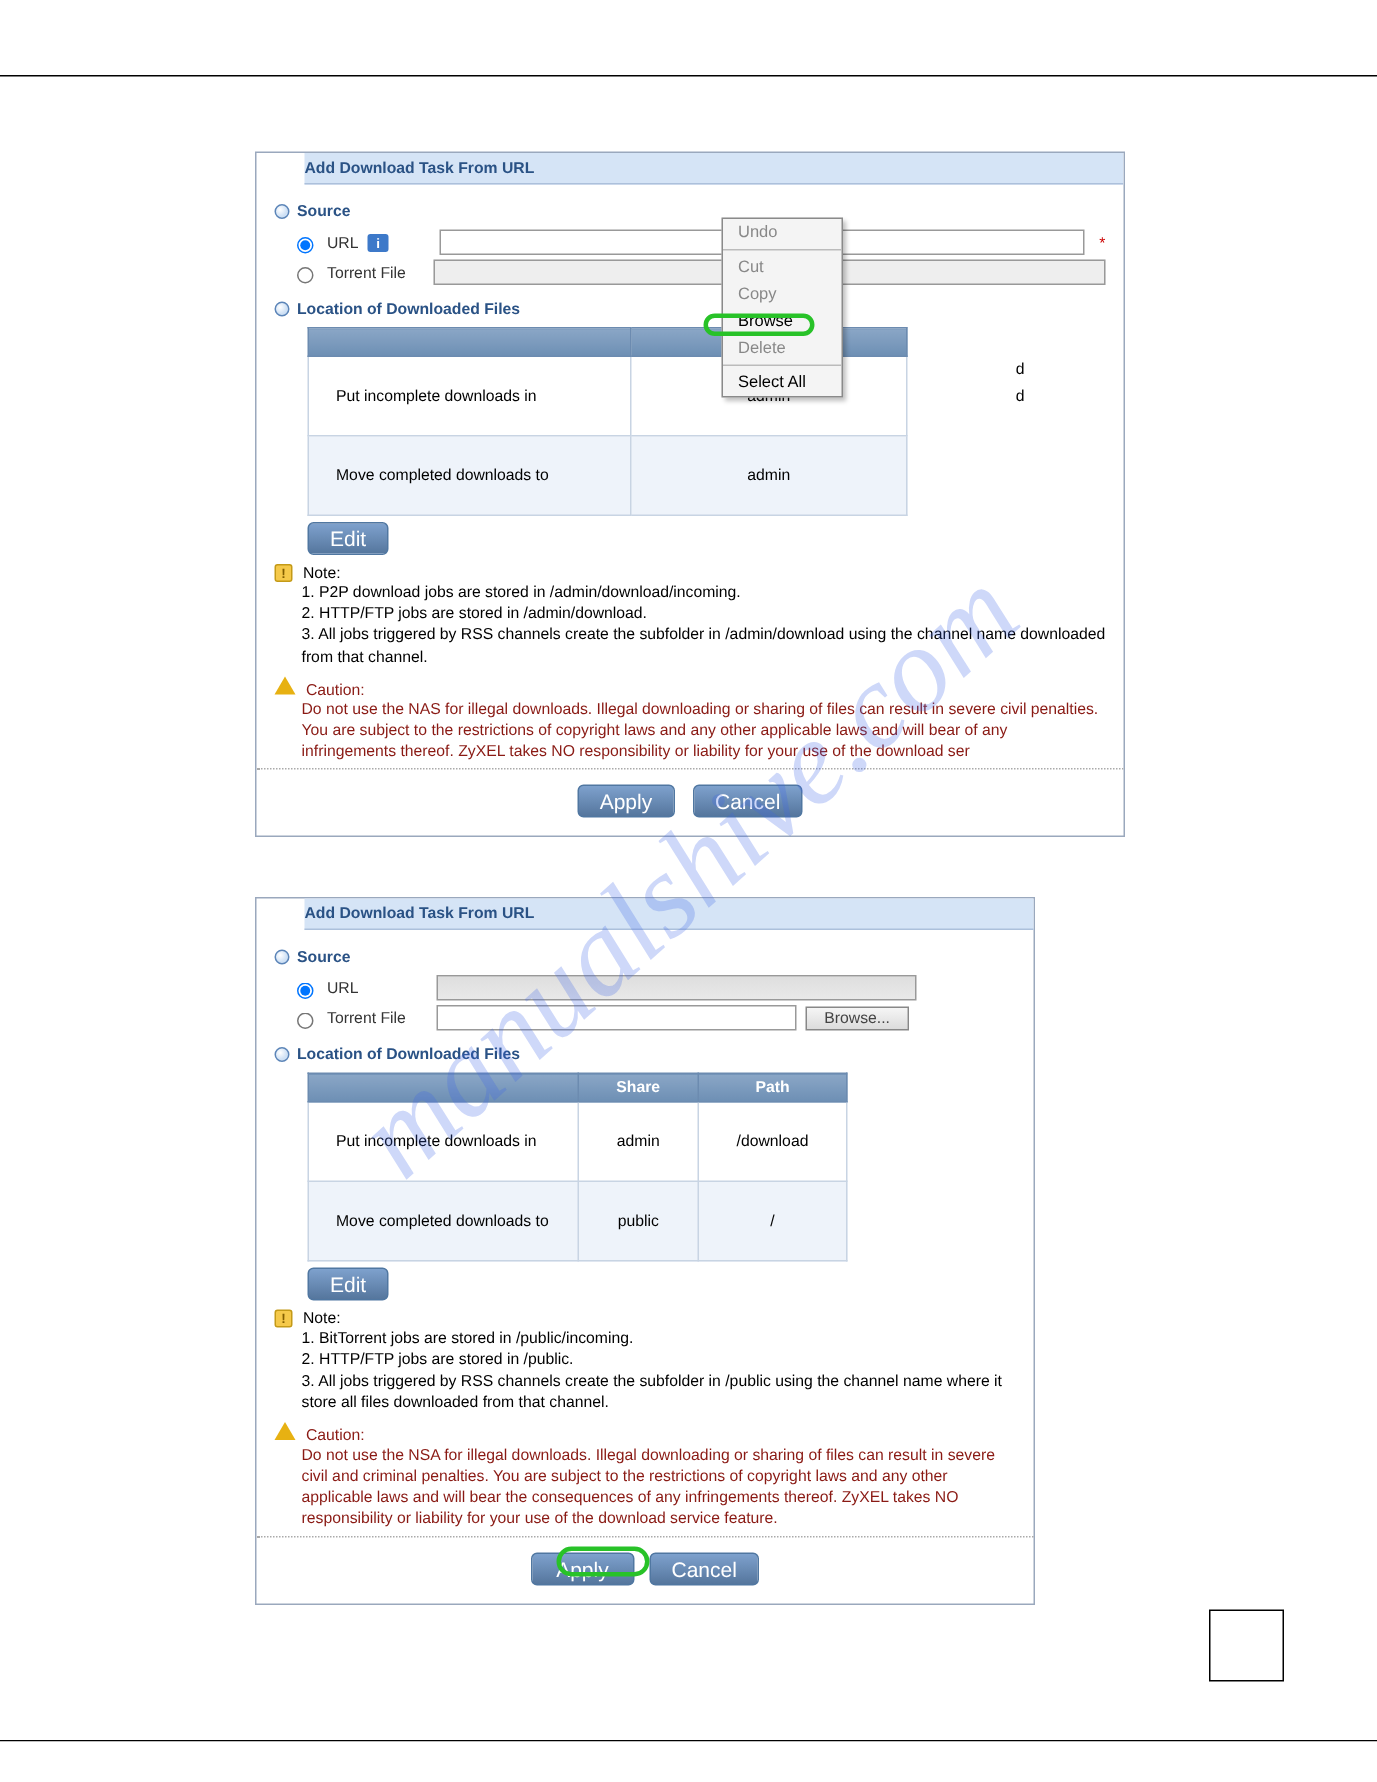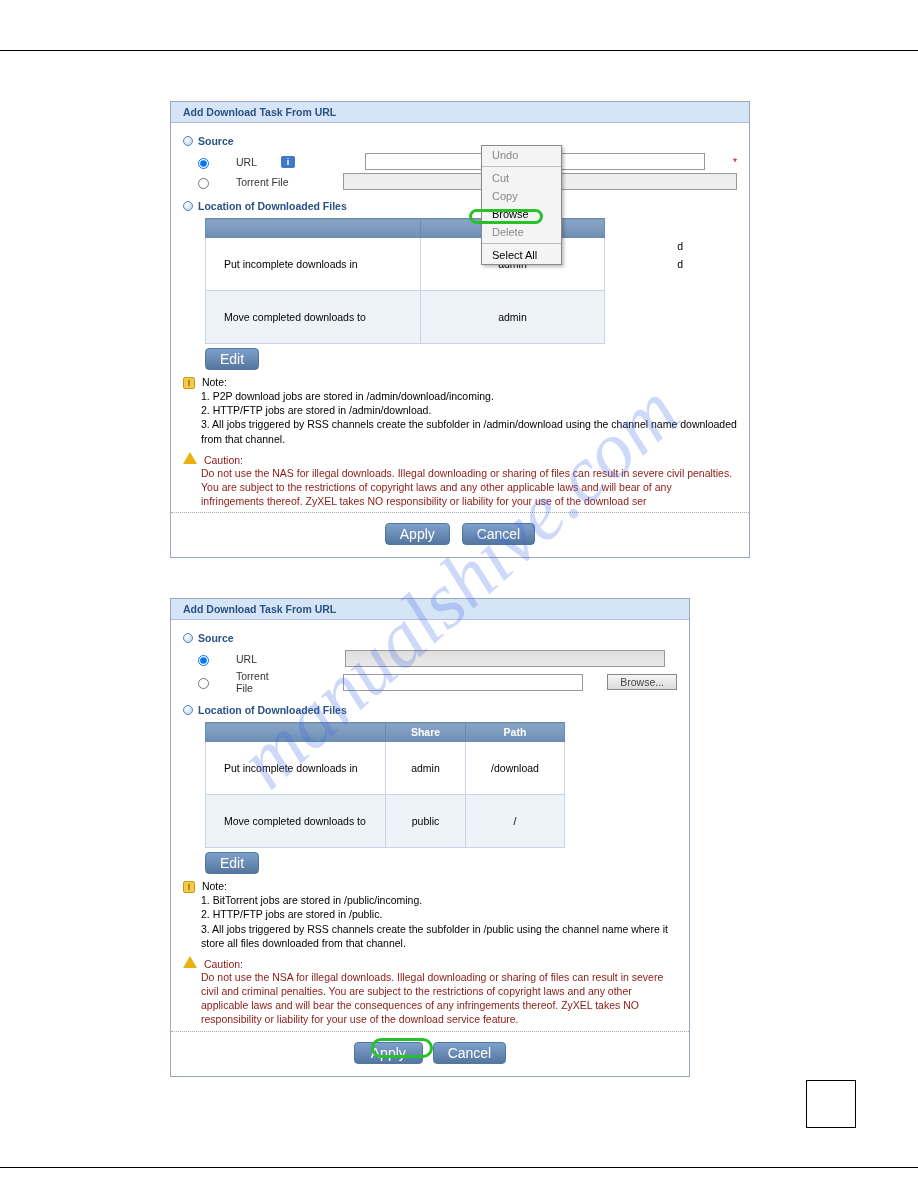--- a/index.html
+++ b/index.html
@@ -35,23 +35,24 @@
   .dialog {
     border: 1px solid #9aa8bd;
     font-size: 10.5px;
     margin-bottom: 40px;
     background: #fff;
     position: relative;
   }
   .dialog-title {
     background: #d5e4f6;
     border-bottom: 1px solid #acc0db;
-    padding: 4px 12px;
+    padding: 4px 0;
     color: #2a5285;
     font-weight: bold;
+    margin-left: 32px;
   }
   .dialog-body {
     padding: 8px 12px 6px 12px;
     position: relative;
   }
   .sect-head {
     color: #2a5285;
     font-weight: bold;
     margin: 4px 0 6px 0;
     display: flex;
@@ -61,21 +62,21 @@
   }
   .bullet-icon {
     width: 10px; height: 10px; border-radius: 50%;
     border: 1px solid #5c85b8;
     background: radial-gradient(circle at 35% 35%, #fff, #cfe1f5 60%);
     flex-shrink: 0;
   }
   .row-flex {
     display: flex;
     align-items: center;
-    gap: 24px;
+    gap: 6px;
     margin: 3px 0;
   }
   .radio { width: 11px; height: 11px; }
   .label { color: #333; }
   .input-text {
     border: 1px solid #999;
     height: 17px;
     background: #fff;
     flex: 1;
   }

